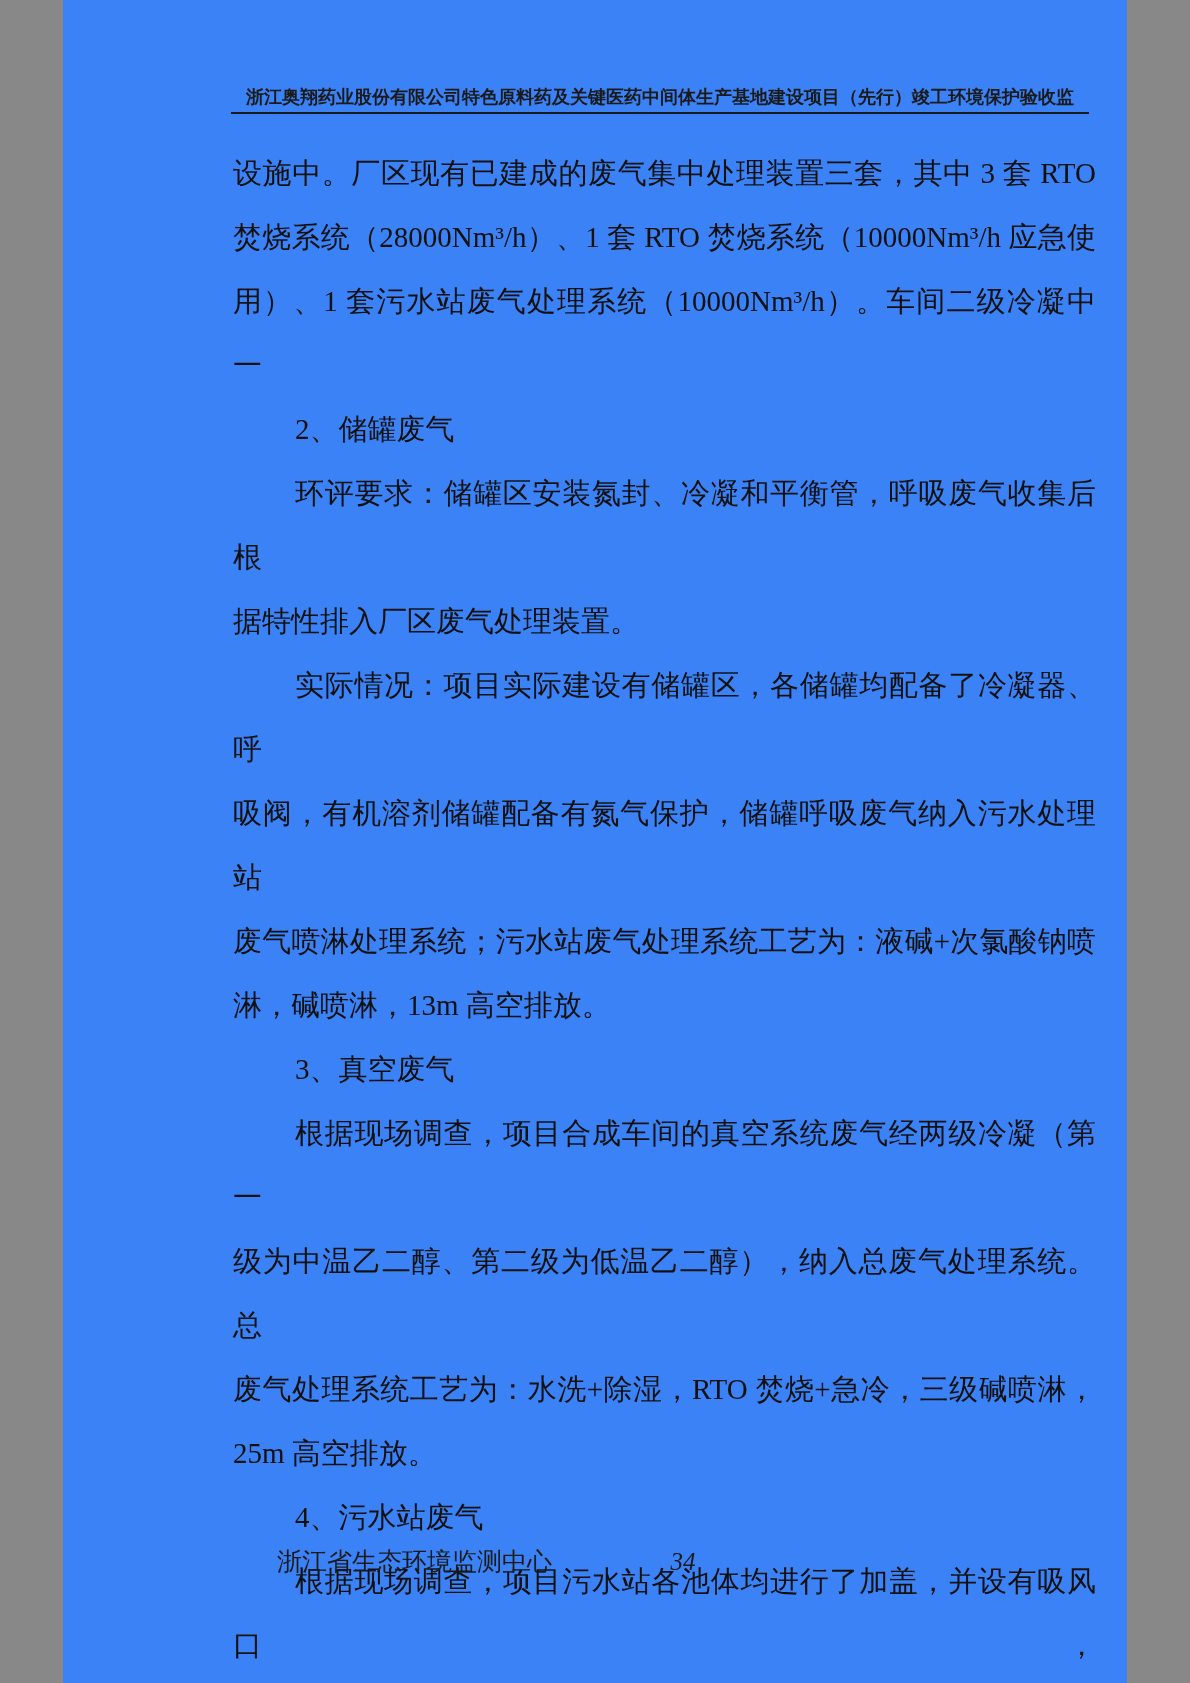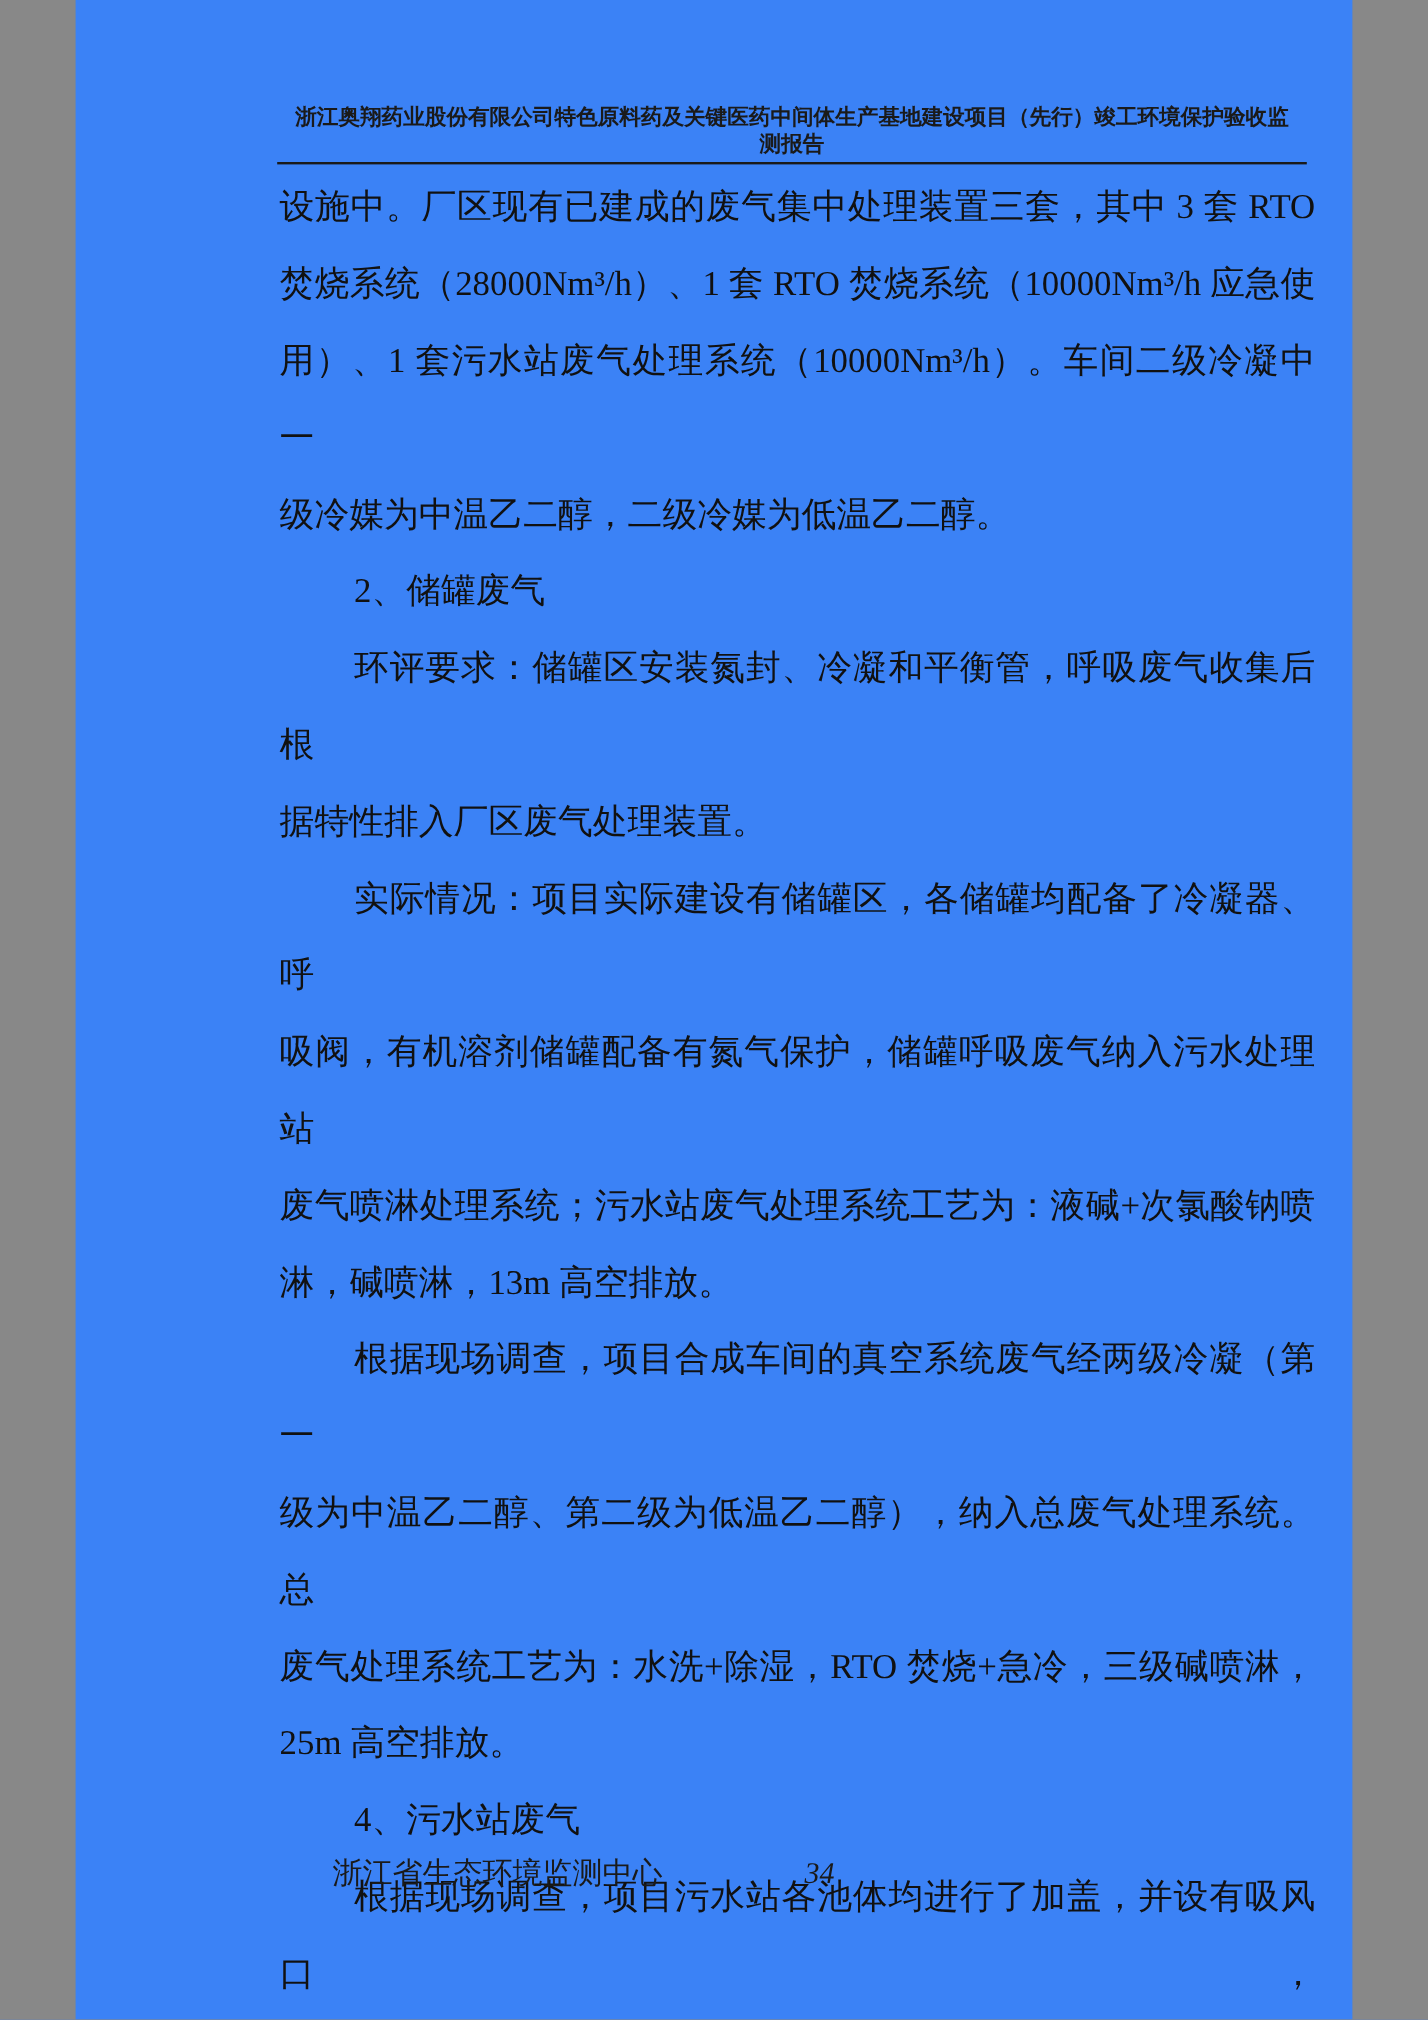--- a/index.html
+++ b/index.html
@@ -77,35 +77,34 @@
     font-style: italic;
   }
 </style>
 </head>
 <body>
 
 <div class="page">
 
   <div class="header">
     <span class="hline">浙江奥翔药业股份有限公司特色原料药及关键医药中间体生产基地建设项目（先行）竣工环境保护验收监</span>
-    <span class="hline">测报告</span>
   </div>
 
   <div class="doc-body">
       <div class="line fill">设施中。厂区现有已建成的废气集中处理装置三套，其中 3 套 RTO</div>
       <div class="line fill">焚烧系统（28000Nm³/h）、1 套 RTO 焚烧系统（10000Nm³/h 应急使</div>
       <div class="line fill">用）、1 套污水站废气处理系统（10000Nm³/h）。车间二级冷凝中一</div>
-      <div class="line">级冷媒为中温乙二醇，二级冷媒为低温乙二醇。</div>
       <div class="line indent">2、储罐废气</div>
       <div class="line indent fill">环评要求：储罐区安装氮封、冷凝和平衡管，呼吸废气收集后根</div>
       <div class="line">据特性排入厂区废气处理装置。</div>
       <div class="line indent fill">实际情况：项目实际建设有储罐区，各储罐均配备了冷凝器、呼</div>
       <div class="line fill">吸阀，有机溶剂储罐配备有氮气保护，储罐呼吸废气纳入污水处理站</div>
       <div class="line fill">废气喷淋处理系统；污水站废气处理系统工艺为：液碱+次氯酸钠喷</div>
       <div class="line">淋，碱喷淋，13m 高空排放。</div>
+      <div class="line indent">3、真空废气</div>
       <div class="line indent fill">根据现场调查，项目合成车间的真空系统废气经两级冷凝（第一</div>
       <div class="line fill">级为中温乙二醇、第二级为低温乙二醇），纳入总废气处理系统。总</div>
       <div class="line fill">废气处理系统工艺为：水洗+除湿，RTO 焚烧+急冷，三级碱喷淋，</div>
       <div class="line">25m 高空排放。</div>
       <div class="line indent">4、污水站废气</div>
       <div class="line indent fill">根据现场调查，项目污水站各池体均进行了加盖，并设有吸风口，</div>
     </div>
 
   <div class="footer">
     <span class="org">浙江省生态环境监测中心</span>

